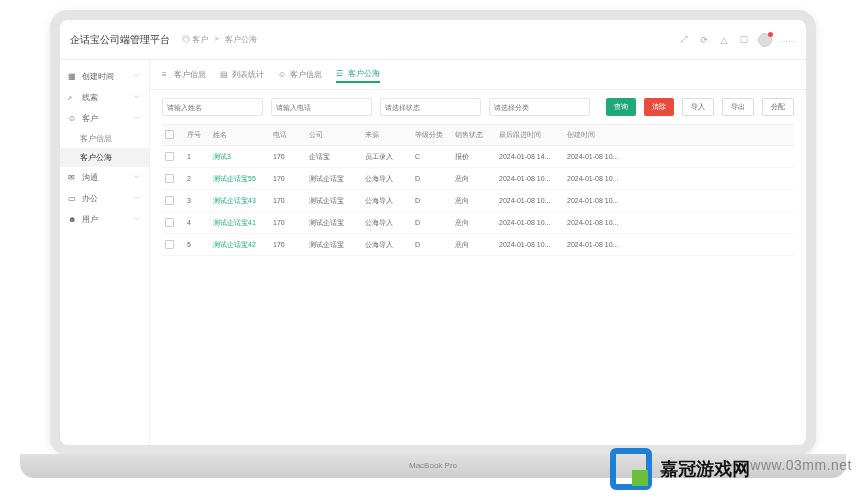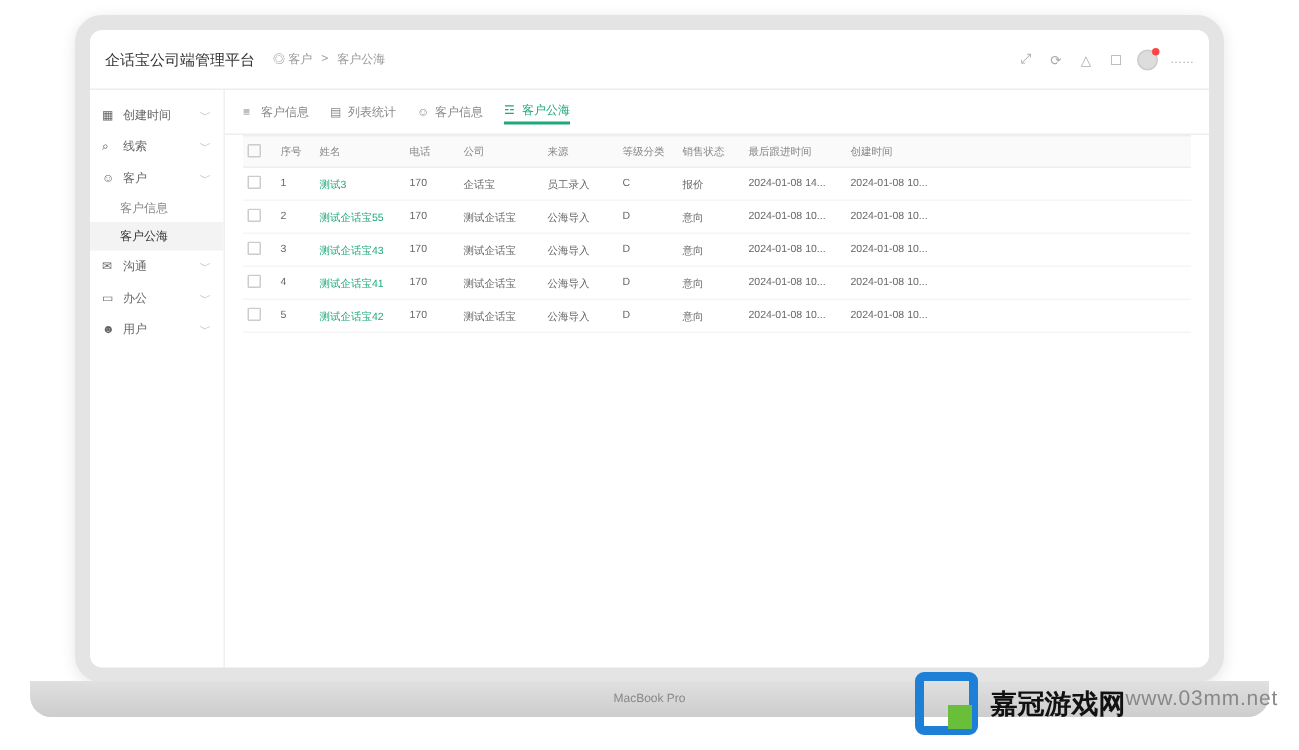--- a/index.html
+++ b/index.html
@@ -138,20 +138,32 @@
           <div class="tab">
               <span class="ticon">☺</span>
               <span>客户信息</span>
             </div>
           <div class="tab active">
               <span class="ticon">☲</span>
               <span>客户公海</span>
             </div>
         </div>
 
+        <div class="filters">
+          <input class="input" placeholder="请输入姓名" style="">
+          <input class="input" placeholder="请输入电话" style="">
+          <input class="input sel" placeholder="请选择状态" style="">
+          <input class="input sel" placeholder="请选择分类" style="">
+          <div style="flex:1"></div>
+          <button class="btn green">查询</button>
+          <button class="btn red">清除</button>
+          <button class="btn plain">导入</button>
+          <button class="btn plain">导出</button>
+          <button class="btn plain">分配</button>
+        </div>
 
         <div class="table">
           <div class="thead">
             <div><span class="cb"></span></div>
             <div>序号</div>
             <div>姓名</div>
             <div>电话</div>
             <div>公司</div>
             <div>来源</div>
             <div>等级分类</div>

